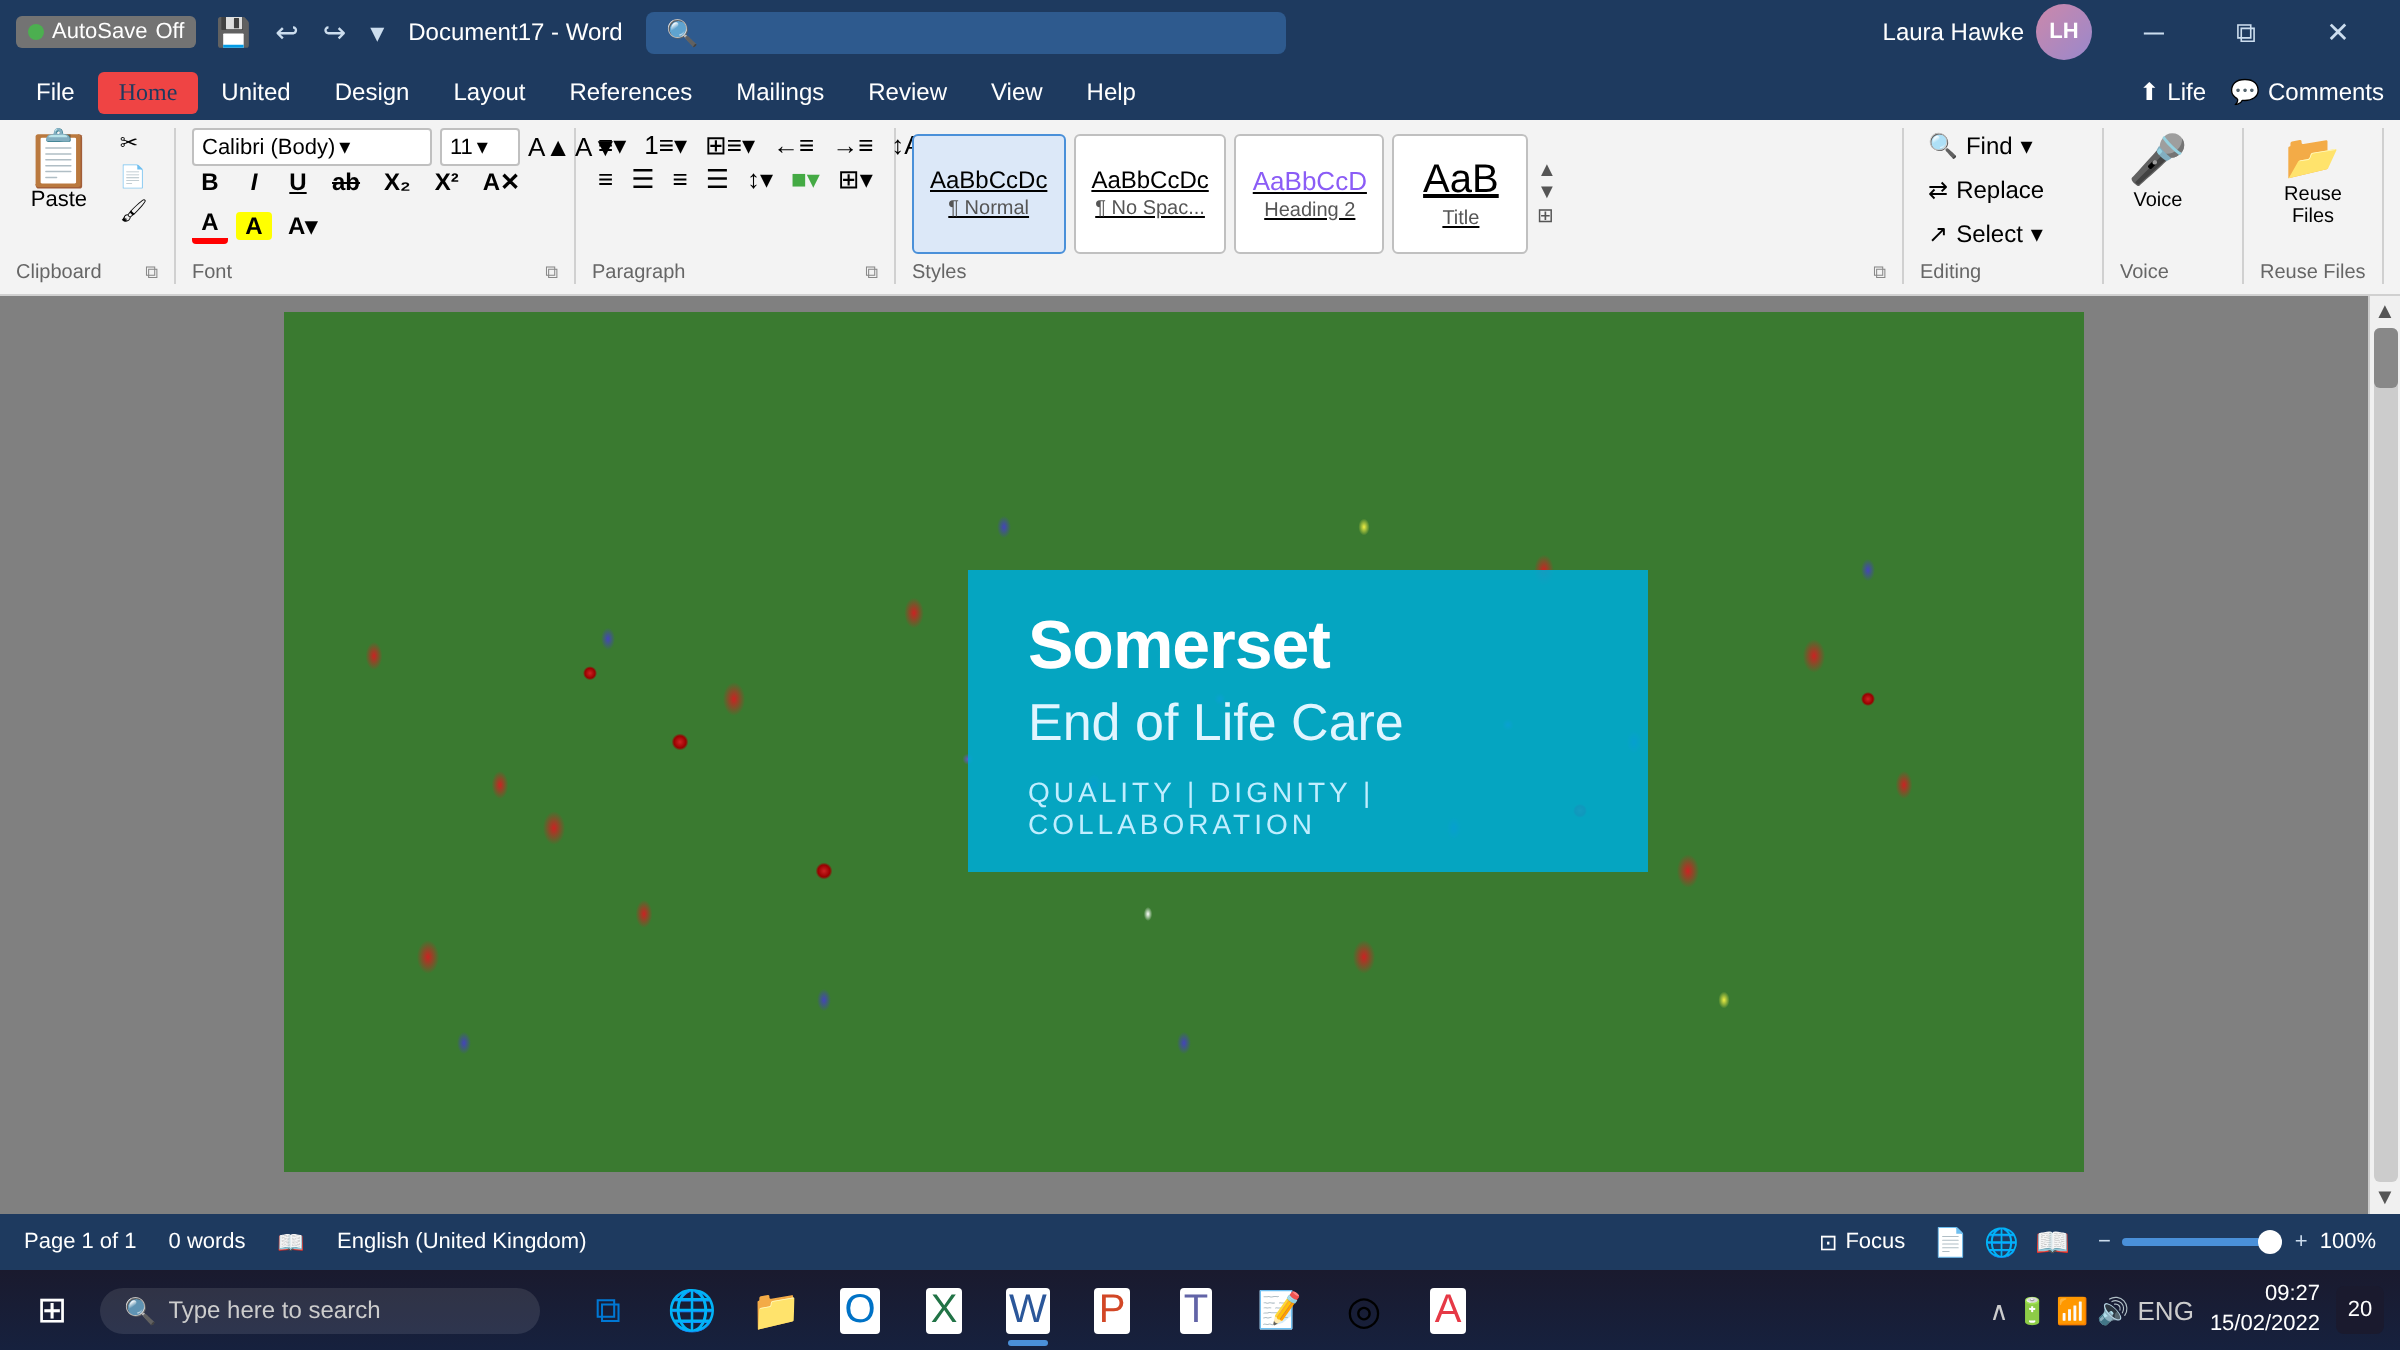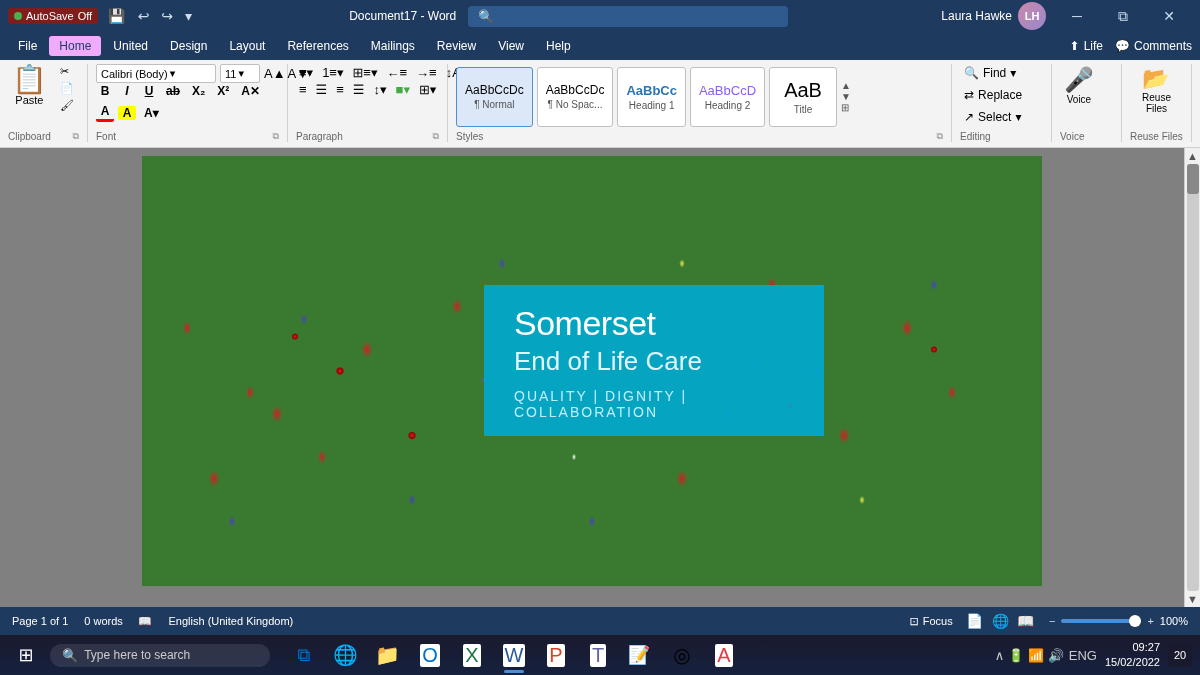--- a/index.html
+++ b/index.html
@@ -9,35 +9,34 @@
     .title-bar {
       background: #1e3a5f;
       height: 32px;
       display: flex;
       align-items: center;
       padding: 0 8px;
       gap: 8px;
     }
     .title-bar-left { display: flex; align-items: center; gap: 6px; flex: 0 0 auto; }
     .autosave-badge {
-      background: #7f1d1d;
+      background: #737373;
       color: #fff;
       font-size: 11px;
       padding: 2px 6px;
       border-radius: 3px;
       display: flex; align-items: center; gap: 4px;
     }
     .autosave-badge .dot { width: 8px; height: 8px; background: #4caf50; border-radius: 50%; display:inline-block; }
     .title-bar-icons { display: flex; align-items: center; gap: 4px; }
     .title-icon { color: #cde; font-size: 14px; cursor: pointer; padding: 2px 4px; }
     .title-center {
       flex: 1;
       display: flex;
       align-items: center;
-      justify-content: center;
       gap: 12px;
     }
     .doc-title { color: #fff; font-size: 12px; }
     .search-bar {
       background: #2e5a8e;
       border-radius: 4px;
       display: flex; align-items: center;
       padding: 3px 10px;
       gap: 6px;
       width: 320px;
@@ -68,21 +67,21 @@
       padding: 0 8px;
       gap: 2px;
     }
     .menu-item {
       color: #ffffff;
       font-size: 12px;
       padding: 3px 10px;
       border-radius: 3px;
       cursor: pointer;
     }
-    .menu-item.active { background: #f0abfc; color: #1e3a5f; }
+    .menu-item.active { background: #ef4444; color: #1e3a5f; font-family: Liberation Serif, serif; }
     .menu-right { margin-left: auto; display: flex; align-items: center; gap: 12px; }
     .share-btn { color: #fff; font-size: 12px; display: flex; align-items: center; gap: 4px; cursor: pointer; }
     .comments-btn { color: #fff; font-size: 12px; display: flex; align-items: center; gap: 4px; cursor: pointer; }
 
     
     .ribbon {
       background: #f3f3f3;
       border-bottom: 1px solid #d0d0d0;
       padding: 4px 8px 2px;
       display: flex;
@@ -177,20 +176,21 @@
       border-radius: 3px;
       padding: 2px 8px;
       cursor: pointer;
       display: flex;
       flex-direction: column;
       align-items: center;
       justify-content: center;
       min-width: 68px;
       background: #fff;
       font-size: 11px;
+      text-decoration: underline;
     }
     .style-item.active { background: #dce8f8; border-color: #4a90d9; }
     .style-item .style-preview { font-size: 13px; }
     .style-item .style-label { font-size: 10px; color: #555; margin-top: 2px; }
     .styles-scroll { display: flex; flex-direction: column; justify-content: space-between; padding: 2px 0; }
     .scroll-btn { font-size: 10px; color: #555; cursor: pointer; }
 
     
     .editing-group { width: 100px; }
     .editing-btn {
@@ -259,21 +259,21 @@
       position: absolute;
       top: 30%;
       left: 38%;
       background: rgba(0, 170, 210, 0.9);
       padding: 20px 30px 16px 30px;
       width: 340px;
     }
     .title-overlay h1 {
       color: #fff;
       font-size: 34px;
-      font-weight: 400;
+      font-weight: 700;
       line-height: 1.1;
       letter-spacing: -0.5px;
     }
     .title-overlay h2 {
       color: #e0f5ff;
       font-size: 26px;
       font-weight: 400;
       line-height: 1.2;
       margin-top: 4px;
     }
@@ -544,24 +544,20 @@
         <div class="styles-row">
           <div class="style-item active">
             <span class="style-preview" style="font-size:12px;">AaBbCcDc</span>
             <span class="style-label">¶ Normal</span>
           </div>
           <div class="style-item">
             <span class="style-preview" style="font-size:12px;">AaBbCcDc</span>
             <span class="style-label">¶ No Spac...</span>
           </div>
           <div class="style-item">
-            <span class="style-preview" style="font-size:13px;color:#2e74b5;font-weight:bold;">AaBbCc</span>
-            <span class="style-label">Heading 1</span>
-          </div>
-          <div class="style-item">
             <span class="style-preview" style="font-size:13px;color:#8b5cf6;">AaBbCcD</span>
             <span class="style-label">Heading 2</span>
           </div>
           <div class="style-item">
             <span class="style-preview" style="font-size:20px;">AaB</span>
             <span class="style-label">Title</span>
           </div>
         </div>
         <div class="styles-scroll">
           <span class="scroll-btn">▲</span>

